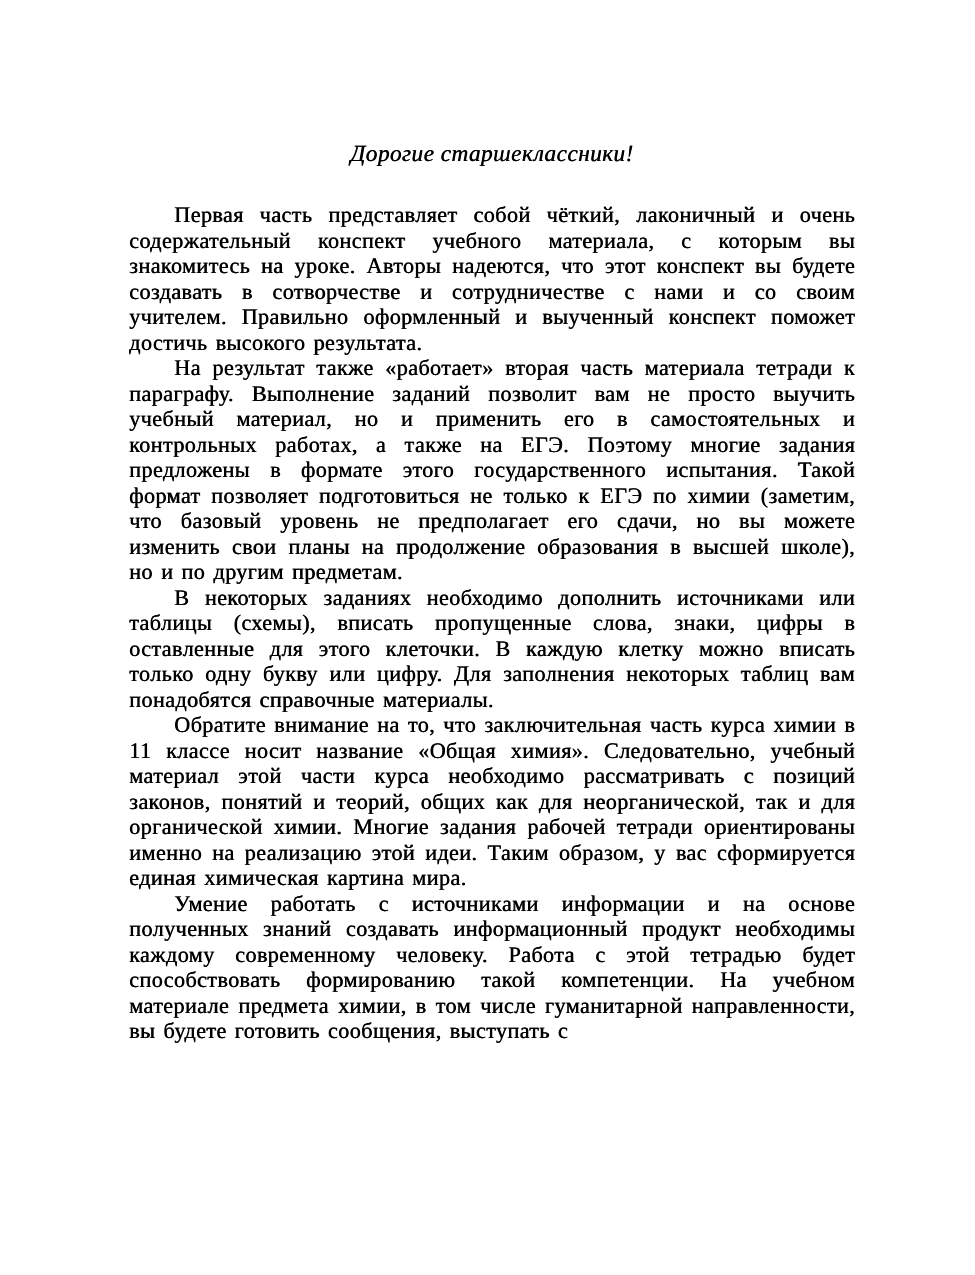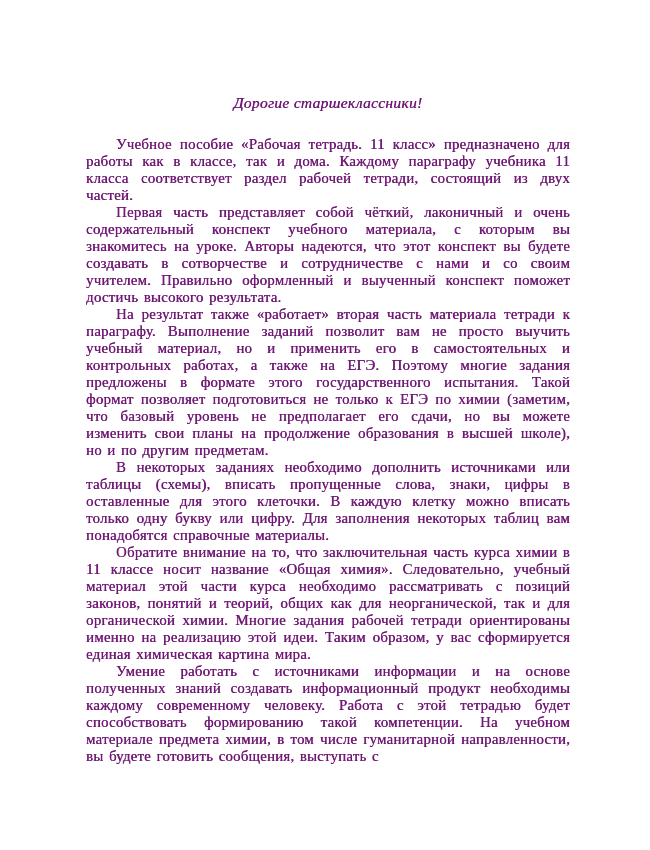--- a/index.html
+++ b/index.html
@@ -8,21 +8,21 @@
     background: #ffffff;
   }
   .page {
     position: relative;
     width: 650px;
     height: 850px;
     box-sizing: border-box;
     background: #ffffff;
     padding: 94px 80px 0 86px;
     font-family: "Liberation Serif", "DejaVu Serif", serif;
-    color: #701a75;
+    color: #000000;
     overflow: hidden;
   }
   .heading {
     margin: 0 0 24px 0;
     text-align: center;
     font-size: 15.5px;
     font-style: italic;
     font-weight: normal;
     letter-spacing: 0.3px;
     
@@ -38,21 +38,20 @@
     word-spacing: 1.5px;
     text-shadow: 0.35px 0 0 currentColor; 
   }
 </style>
 </head>
 <body>
 
 <div class="page">
   <h1 class="heading">Дорогие старшеклассники!</h1>
 
-  <p class="para">Учебное пособие «Рабочая тетрадь. 11 класс» предназначено для работы как в классе, так и дома. Каждому параграфу учебника 11 класса соответствует раздел рабочей тетради, состоящий из двух частей.</p>
 
   <p class="para">Первая часть представляет собой чёткий, лаконичный и очень содержательный конспект учебного материала, с которым вы знакомитесь на уроке. Авторы надеются, что этот конспект вы будете создавать в сотворчестве и сотрудничестве с нами и со своим учителем. Правильно оформленный и выученный конспект поможет достичь высокого результата.</p>
 
   <p class="para">На результат также «работает» вторая часть материала тетради к параграфу. Выполнение заданий позволит вам не просто выучить учебный материал, но и применить его в самостоятельных и контрольных работах, а также на ЕГЭ. Поэтому многие задания предложены в формате этого государственного испытания. Такой формат позволяет подготовиться не только к ЕГЭ по химии (заметим, что базовый уровень не предполагает его сдачи, но вы можете изменить свои планы на продолжение образования в высшей школе), но и по другим предметам.</p>
 
   <p class="para">В некоторых заданиях необходимо дополнить источниками или таблицы (схемы), вписать пропущенные слова, знаки, цифры в оставленные для этого клеточки. В каждую клетку можно вписать только одну букву или цифру. Для заполнения некоторых таблиц вам понадобятся справочные материалы.</p>
 
   <p class="para">Обратите внимание на то, что заключительная часть курса химии в 11 классе носит название «Общая химия». Следовательно, учебный материал этой части курса необходимо рассматривать с позиций законов, понятий и теорий, общих как для неорганической, так и для органической химии. Многие задания рабочей тетради ориентированы именно на реализацию этой идеи. Таким образом, у вас сформируется единая химическая картина мира.</p>
 
   <p class="para">Умение работать с источниками информации и на основе полученных знаний создавать информационный продукт необходимы каждому современному человеку. Работа с этой тетрадью будет способствовать формированию такой компетенции. На учебном материале предмета химии, в том числе гуманитарной направленности, вы будете готовить сообщения, выступать с</p>

